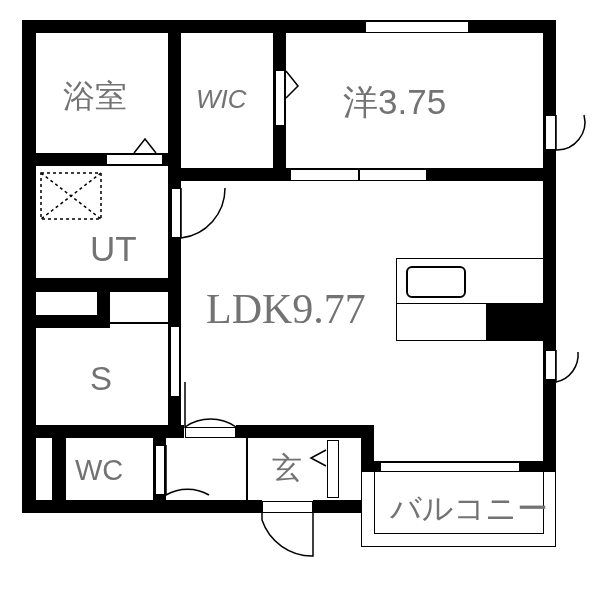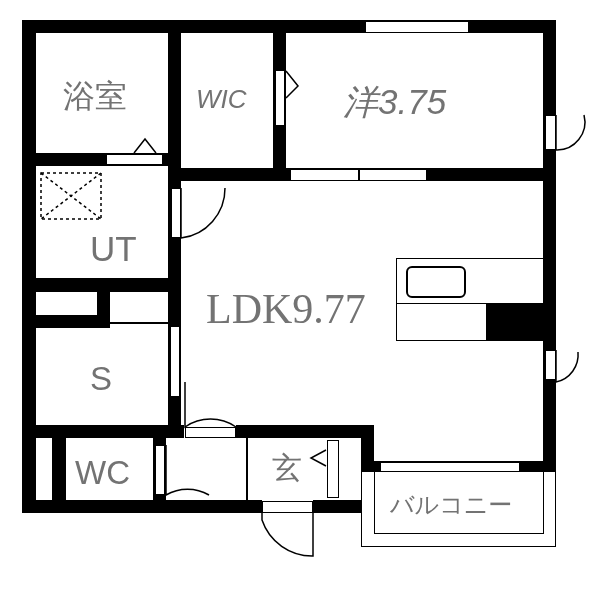--- a/index.html
+++ b/index.html
@@ -86,20 +86,20 @@
   <div class="o" style="left:406px;top:266px;width:60px;height:32px;border-radius:6px;border-width:2px;"></div>
   <div class="o" style="left:396px;top:303px;width:148px;height:38px;"></div>
   <div class="w" style="left:486px;top:304px;width:58px;height:37px;"></div>
   <div class="o" style="left:545px;top:350px;width:11px;height:30px;"></div>
 
   <div class="o" style="left:361px;top:472px;width:195px;height:75px;border-top:none;"></div>
   <div class="o" style="left:374px;top:472px;width:170px;height:62px;border-top:none;"></div>
 
   <div class="lbl" style="left:63px;top:80px;font-size:32px;">浴室</div>
   <div class="lbl" style="left:196px;top:86px;font-size:26px;font-style:italic;">WIC</div>
-  <div class="lbl" style="left:343px;top:84px;font-size:35px;font-style:italic;">洋3.75</div>
+  <div class="lbl" style="left:343px;top:84px;font-size:35px;">洋3.75</div>
   <div class="lbl" style="left:90px;top:231px;font-size:35px;">UT</div>
   <div class="lbl" style="left:206px;top:288px;font-size:42px;font-family:Liberation Serif, serif;">LDK9.77</div>
   <div class="lbl" style="left:90px;top:362px;font-size:33px;">S</div>
-  <div class="lbl" style="left:75px;top:456px;font-size:33px;">WC</div>
+  <div class="lbl" style="left:75px;top:456px;font-size:29px;">WC</div>
   <div class="lbl" style="left:272px;top:453px;font-size:30px;">玄</div>
-  <div class="lbl" style="left:390px;top:493px;font-size:24px;">バルコニー</div>
+  <div class="lbl" style="left:390px;top:493px;font-size:31px;">バルコニー</div>
 </div>
 
 </body></html>

